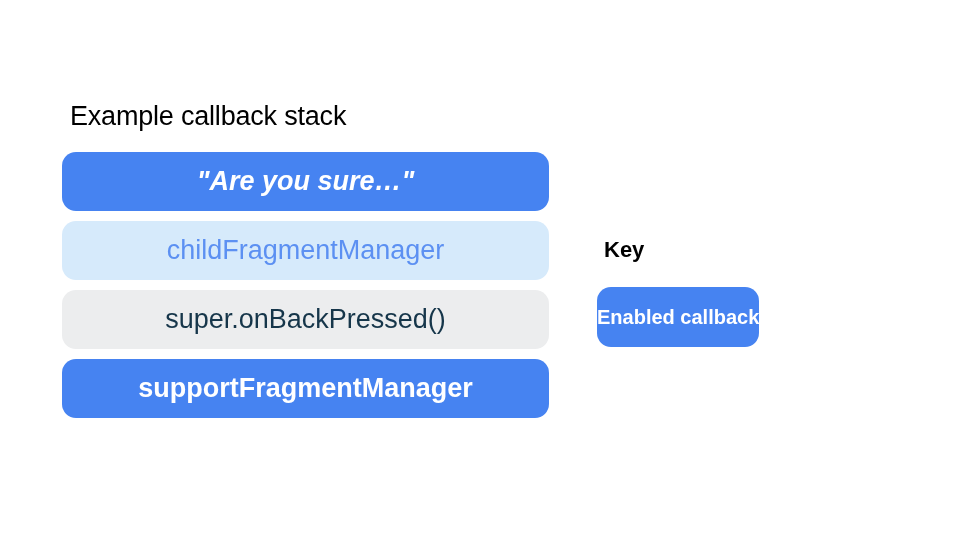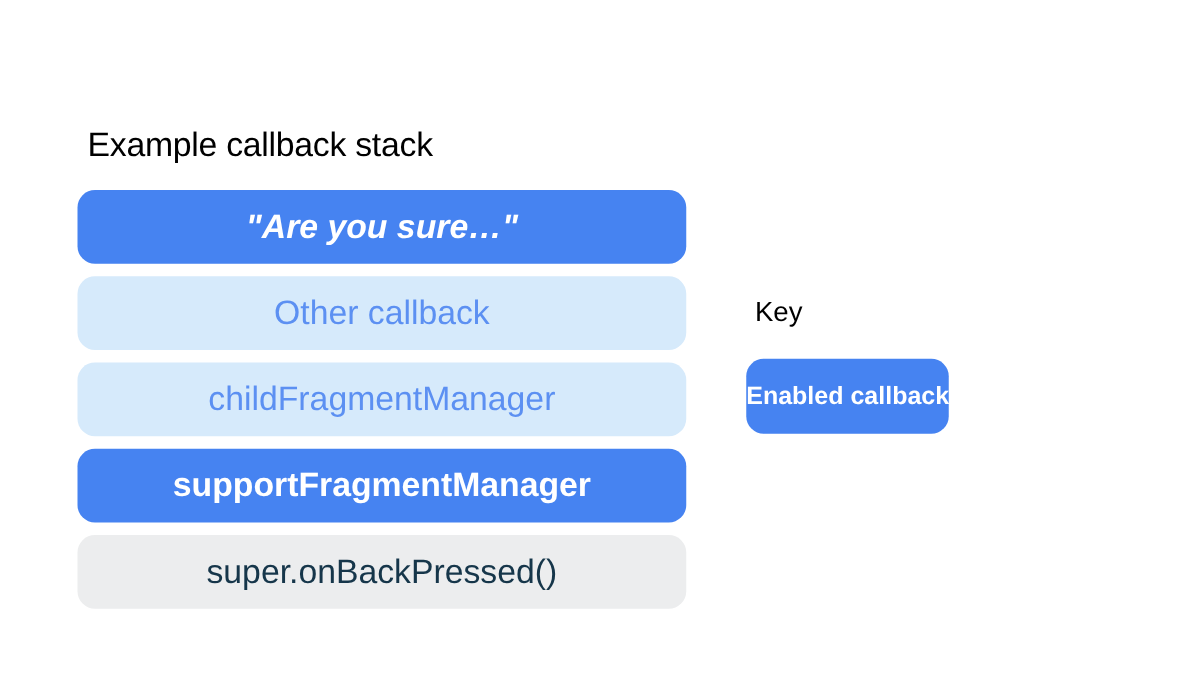--- a/index.html
+++ b/index.html
@@ -62,21 +62,21 @@
   .row.system{
     background:var(--system-bg);
     color:var(--system-text);
     font-weight:normal;
   }
   .italic{font-style:italic;}
   .key-title{
     position:absolute;
     left:604px;top:237px;
     font-size:22px;
-    font-weight:400;
+    font-weight:700;
     color:var(--heading-text);
   }
   .key{
     position:absolute;
     left:597px;top:287px;
     width:331px;
     display:flex;
     flex-direction:row;
     gap:12px;
   }
@@ -89,24 +89,23 @@
 <body>
 
 <div class="canvas">
 
   <div class="stack-title">Example callback stack</div>
 
   <div class="stack">
     <div class="row enabled">
       <span class="italic">"Are you sure…"</span>
     </div>
-    <div class="row disabled">Other callback</div>
     <div class="row disabled">childFragmentManager</div>
+    <div class="row system">super.onBackPressed()</div>
     <div class="row enabled">supportFragmentManager</div>
-    <div class="row system">super.onBackPressed()</div>
   </div>
 
   <div class="key-title">Key</div>
 
   <div class="key">
     <div class="row enabled">Enabled callback</div>
   </div>
 
 </div>
 

